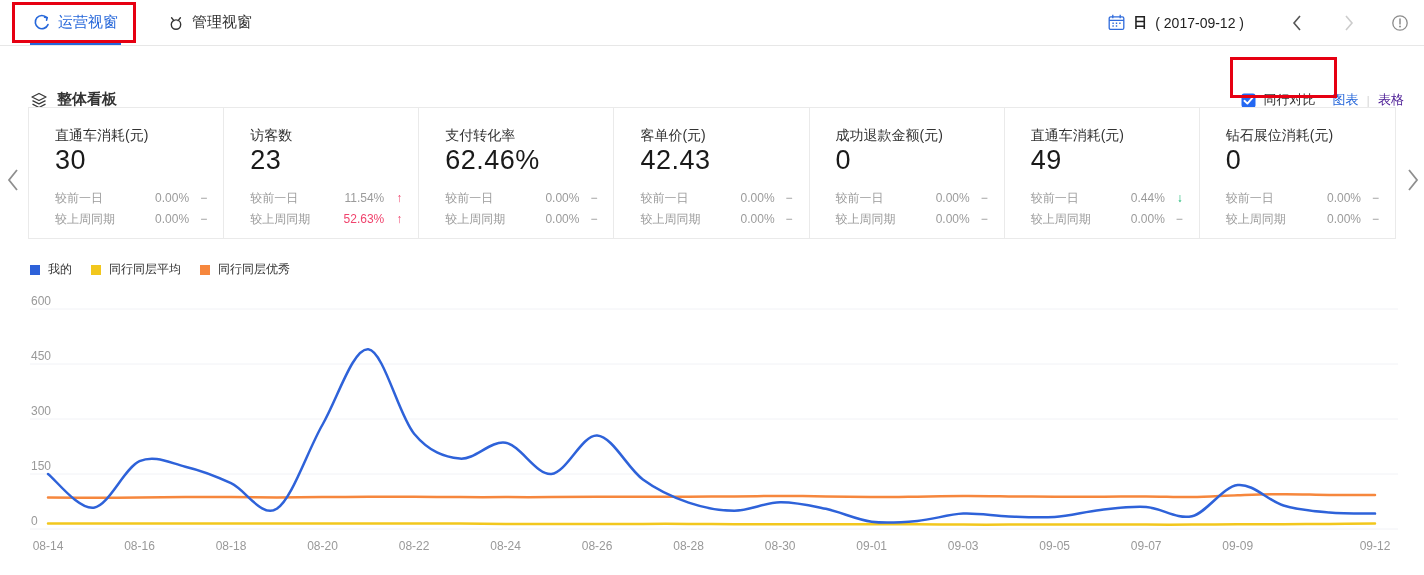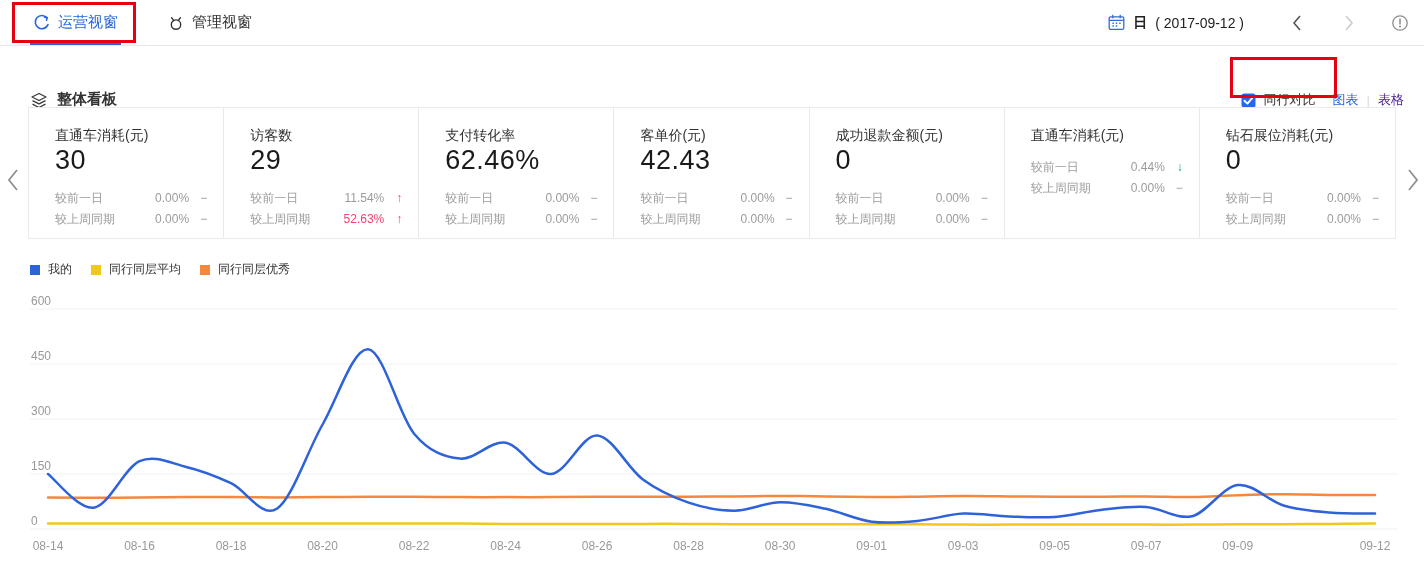--- a/index.html
+++ b/index.html
@@ -158,21 +158,21 @@
         </div>
         <div class="crow">
           <span class="crow-label">较上周同期</span>
           <span class="crow-val">0.00%</span>
           <span class="crow-ind ind-flat">−</span>
         </div>
       </div>
     </div>
     <div class="card">
       <div class="card-title">访客数</div>
-      <div class="card-value">29</div>
+      <div class="card-value">23</div>
       <div class="card-rows">
         <div class="crow">
           <span class="crow-label">较前一日</span>
           <span class="crow-val">11.54%</span>
           <span class="crow-ind ind-up">↑</span>
         </div>
         <div class="crow">
           <span class="crow-label">较上周同期</span>
           <span class="crow-val hl">52.63%</span>
           <span class="crow-ind ind-up">↑</span>
@@ -222,20 +222,21 @@
         </div>
         <div class="crow">
           <span class="crow-label">较上周同期</span>
           <span class="crow-val">0.00%</span>
           <span class="crow-ind ind-flat">−</span>
         </div>
       </div>
     </div>
     <div class="card">
       <div class="card-title">直通车消耗(元)</div>
+      <div class="card-value">49</div>
       <div class="card-rows">
         <div class="crow">
           <span class="crow-label">较前一日</span>
           <span class="crow-val">0.44%</span>
           <span class="crow-ind ind-down">↓</span>
         </div>
         <div class="crow">
           <span class="crow-label">较上周同期</span>
           <span class="crow-val">0.00%</span>
           <span class="crow-ind ind-flat">−</span>

